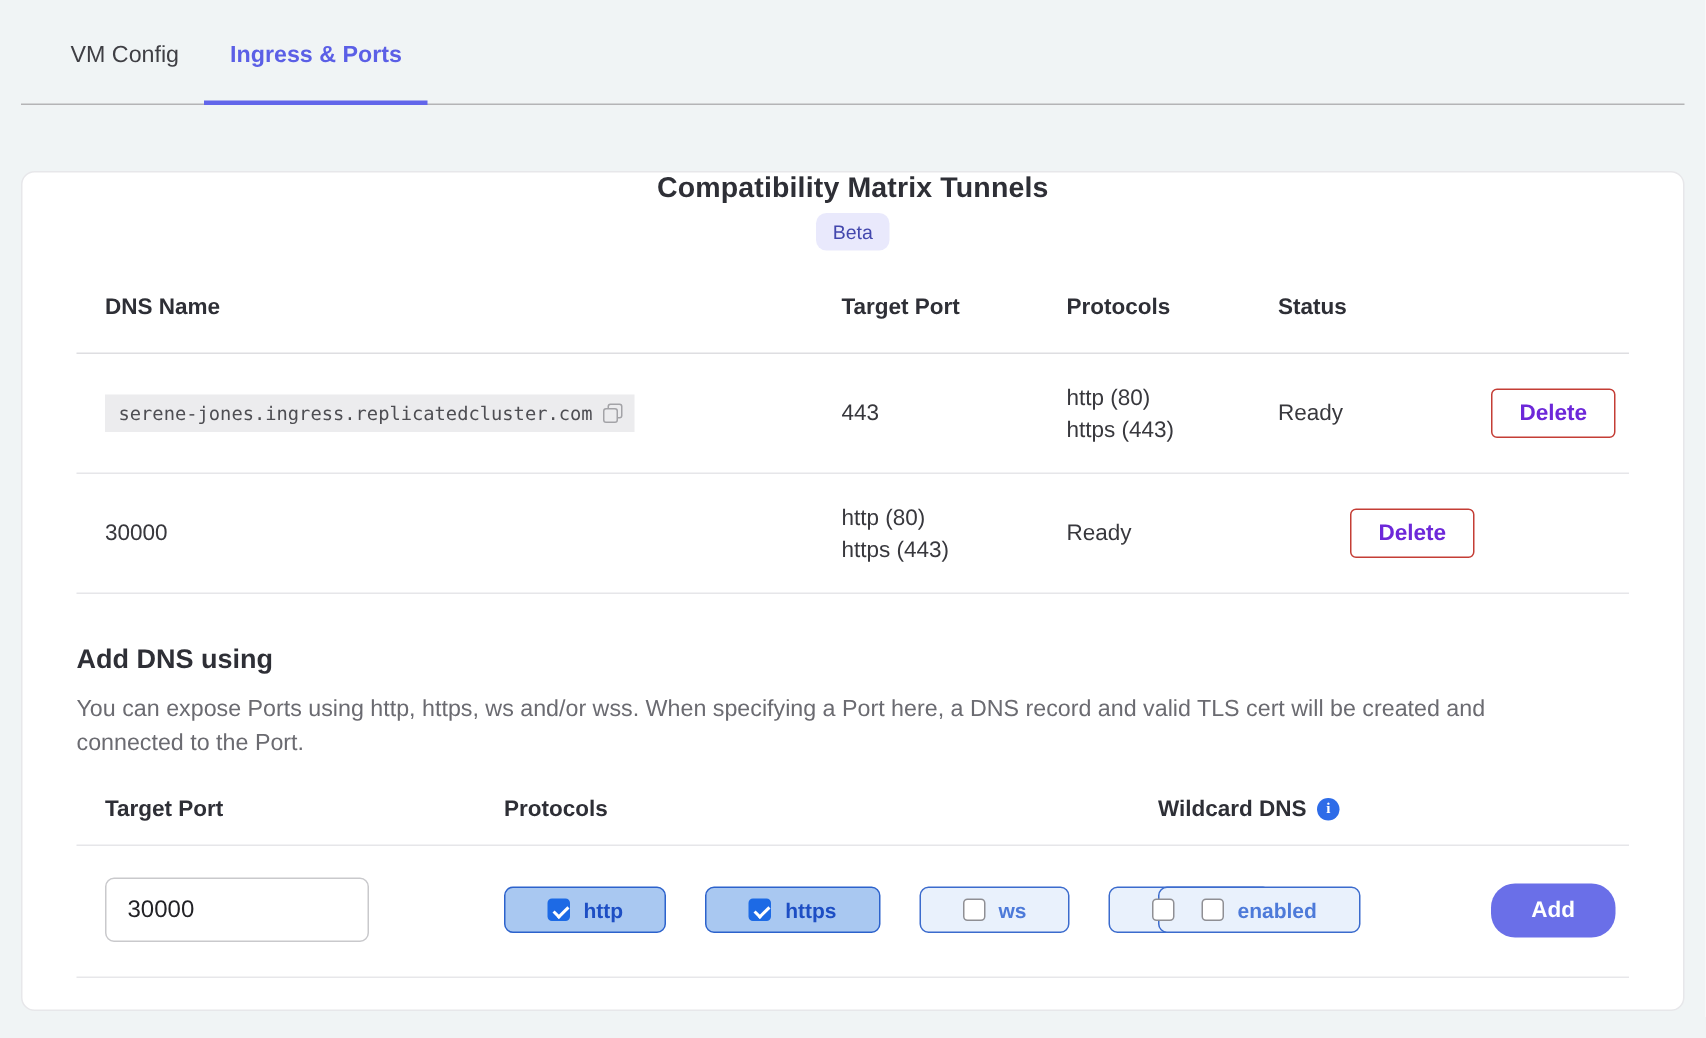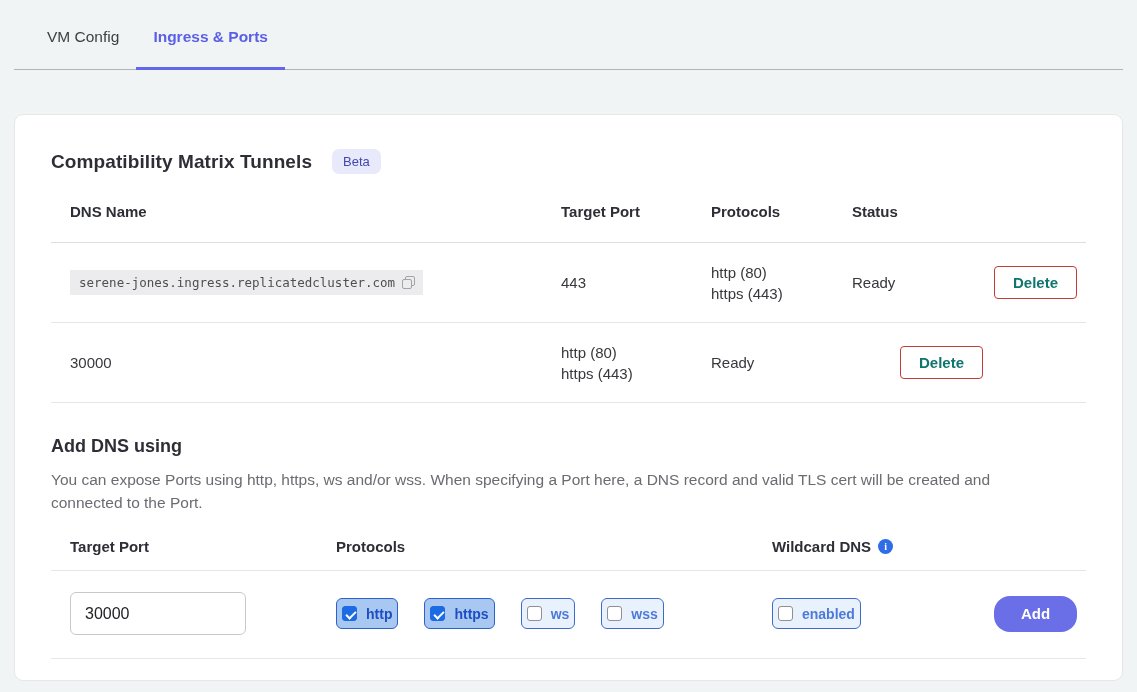--- a/index.html
+++ b/index.html
@@ -39,22 +39,22 @@
     margin: 44px 14px 0 14px;
     background: #ffffff;
     border: 1px solid #e7e7ea;
     border-radius: 9px;
     padding: 0 36px 21px 36px;
   }
 
   .card-title-row {
     display: flex;
     align-items: center;
-    gap: 20px;
-    padding-top: 34px;
+    gap: 5px;
+    flex-direction: column;
   }
   .card-title {
     font-size: 19px;
     font-weight: 700;
     color: #2e2f36;
     letter-spacing: 0.1px;
   }
   .beta-badge {
     background: #e9e9fc;
     color: #4347ad;
@@ -114,21 +114,21 @@
   .proto-lines div { line-height: 21px; }
 
   .delete-btn {
     justify-self: end;
     margin-right: 9px;
     width: 83px;
     height: 33px;
     background: #ffffff;
     border: 1px solid #c43d35;
     border-radius: 4px;
-    color: #0f766e;
+    color: #6d28d9;
     font-family: "Liberation Sans", sans-serif;
     font-size: 15px;
     font-weight: 700;
     cursor: pointer;
   }
 
   
   .add-title {
     margin-top: 33px;
     font-size: 18px;
@@ -186,21 +186,21 @@
     background: #fff;
     outline: none;
   }
 
   .pill-group { display: flex; gap: 26px; }
   .check-pill {
     display: inline-flex;
     align-items: center;
     gap: 9px;
     height: 31px;
-    padding: 0 5px;
+    padding: 0 28px;
     border-radius: 6px;
     border: 1px solid #3b6bcd;
     background: #e9f1fc;
     font-size: 14px;
     font-weight: 700;
     color: #4d7ad9;
     cursor: pointer;
     white-space: nowrap;
   }
   .check-pill.checked {

